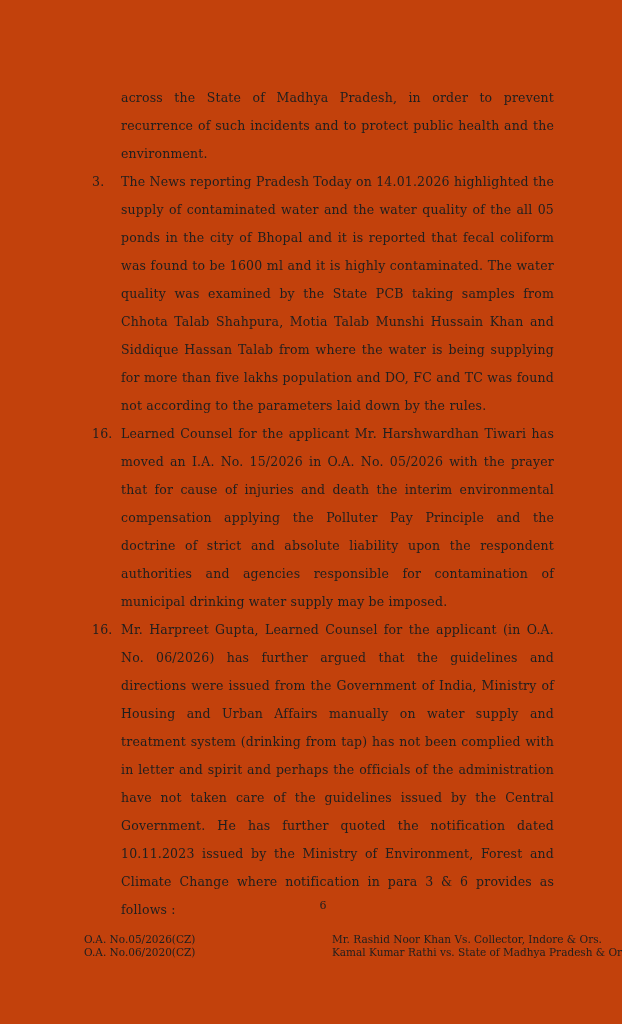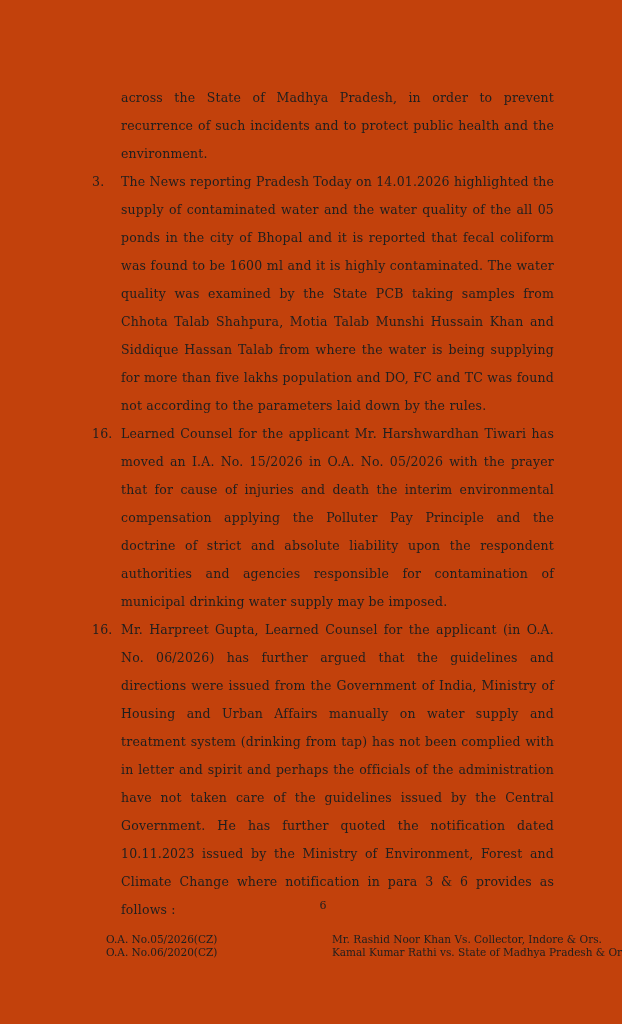--- a/index.html
+++ b/index.html
@@ -45,21 +45,21 @@
     position: absolute;
     left: 92px;
     top: 899px;
     width: 462px;
     text-align: center;
     font-size: 11px;
     line-height: 14px;
   }
   .footer-left {
     position: absolute;
-    left: 106px;
+    left: 84px;
     top: 933px;
     font-size: 10.5px;
     line-height: 13px;
     white-space: nowrap;
   }
   .footer-right {
     position: absolute;
     left: 332px;
     top: 933px;
     font-size: 10.5px;

